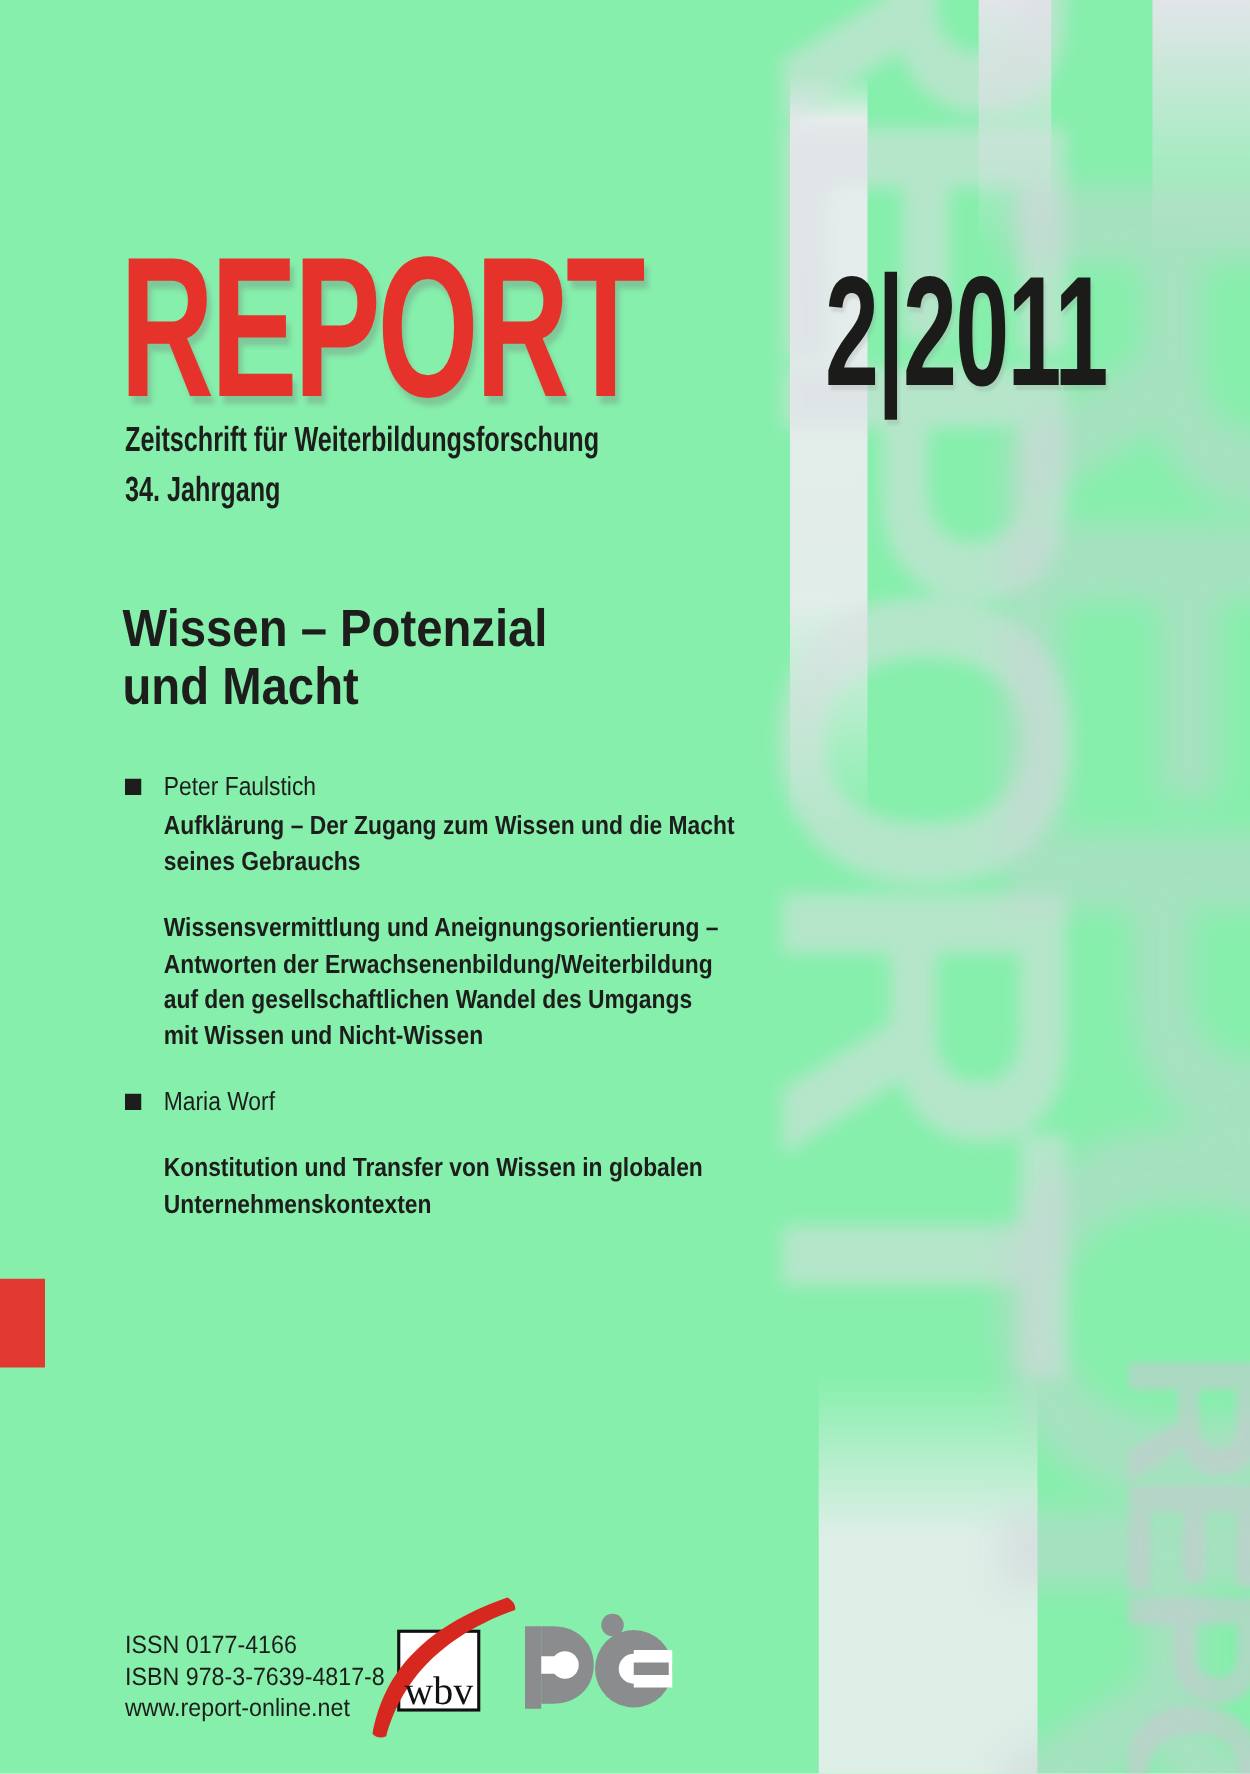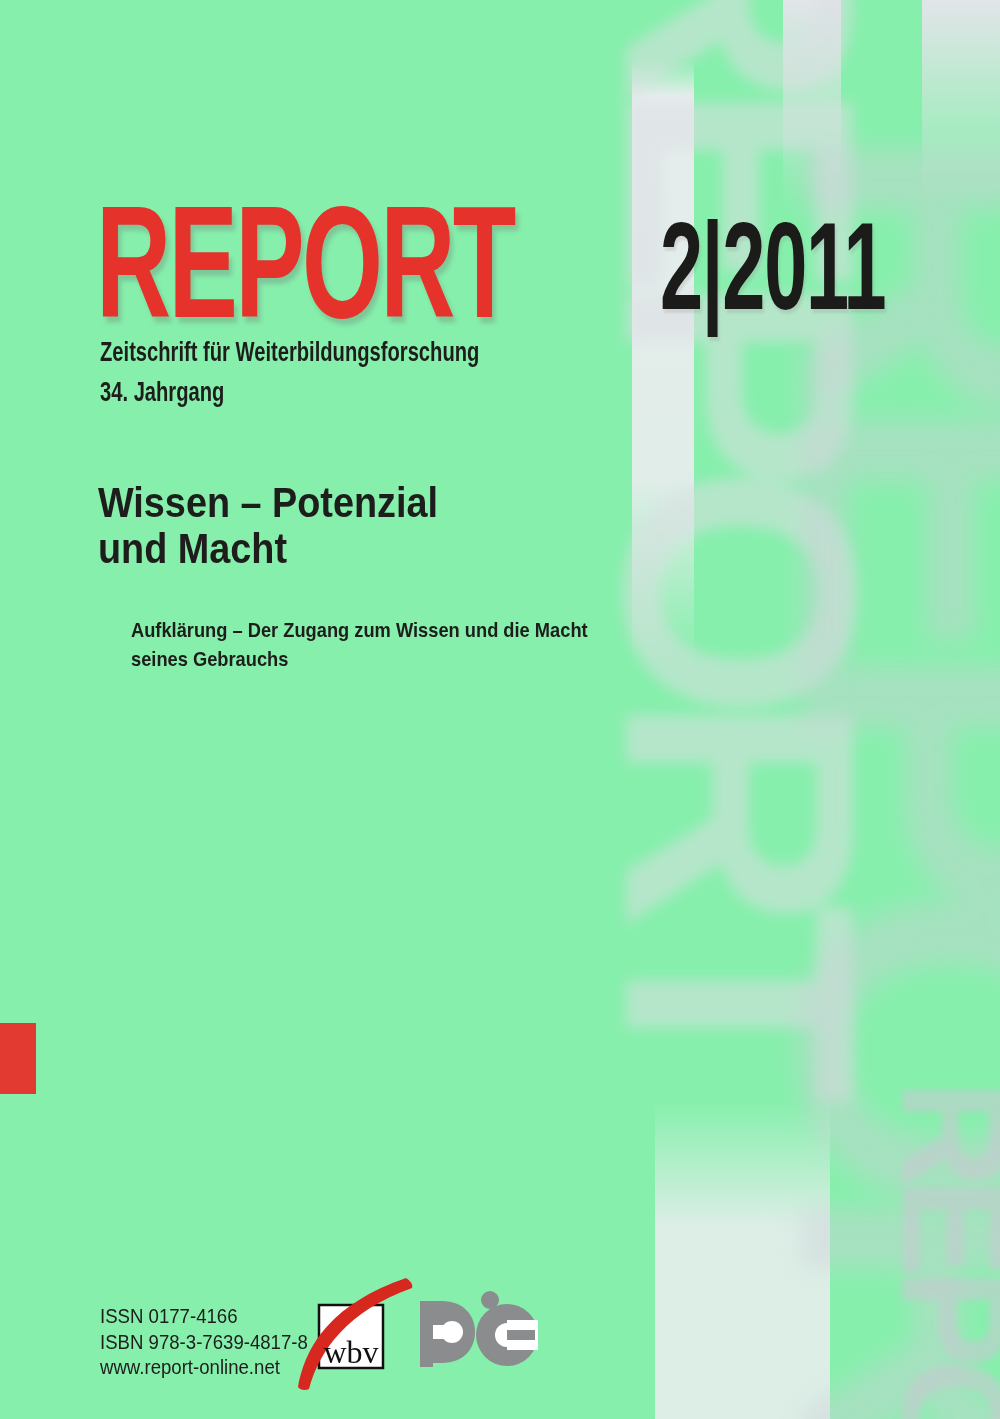--- a/index.html
+++ b/index.html
@@ -98,36 +98,54 @@
   </div>
 
   <div class="cover-title">
     <div>Wissen – Potenzial</div>
     <div>und Macht</div>
   </div>
 
   <div class="articles">
 
     <div class="article">
+      <div class="author-row">
+        <span class="bullet"></span>
+        <span class="author">Peter Faulstich</span>
+      </div>
       <div class="article-title">
         <div class="t-line">Aufklärung – Der Zugang zum Wissen und die Macht</div>
         <div class="t-line">seines Gebrauchs</div>
       </div>
     </div>
 
     <div class="article">
+      <div class="article-title">
+        <div class="t-line">Wissensvermittlung und Aneignungsorientierung –</div>
+        <div class="t-line">Antworten der Erwachsenenbildung/Weiterbildung</div>
+        <div class="t-line">auf den gesellschaftlichen Wandel des Umgangs</div>
+        <div class="t-line">mit Wissen und Nicht-Wissen</div>
+      </div>
     </div>
 
     <div class="article">
     </div>
 
     <div class="article">
+      <div class="author-row">
+        <span class="bullet"></span>
+        <span class="author">Maria Worf</span>
+      </div>
     </div>
 
     <div class="article">
+      <div class="article-title">
+        <div class="t-line">Konstitution und Transfer von Wissen in globalen</div>
+        <div class="t-line">Unternehmenskontexten</div>
+      </div>
     </div>
 
   </div>
 
   <div class="red-square"></div>
 
   <div class="footer">
     <div>ISSN 0177-4166</div>
     <div>ISBN 978-3-7639-4817-8</div>
     <div>www.report-online.net</div>

